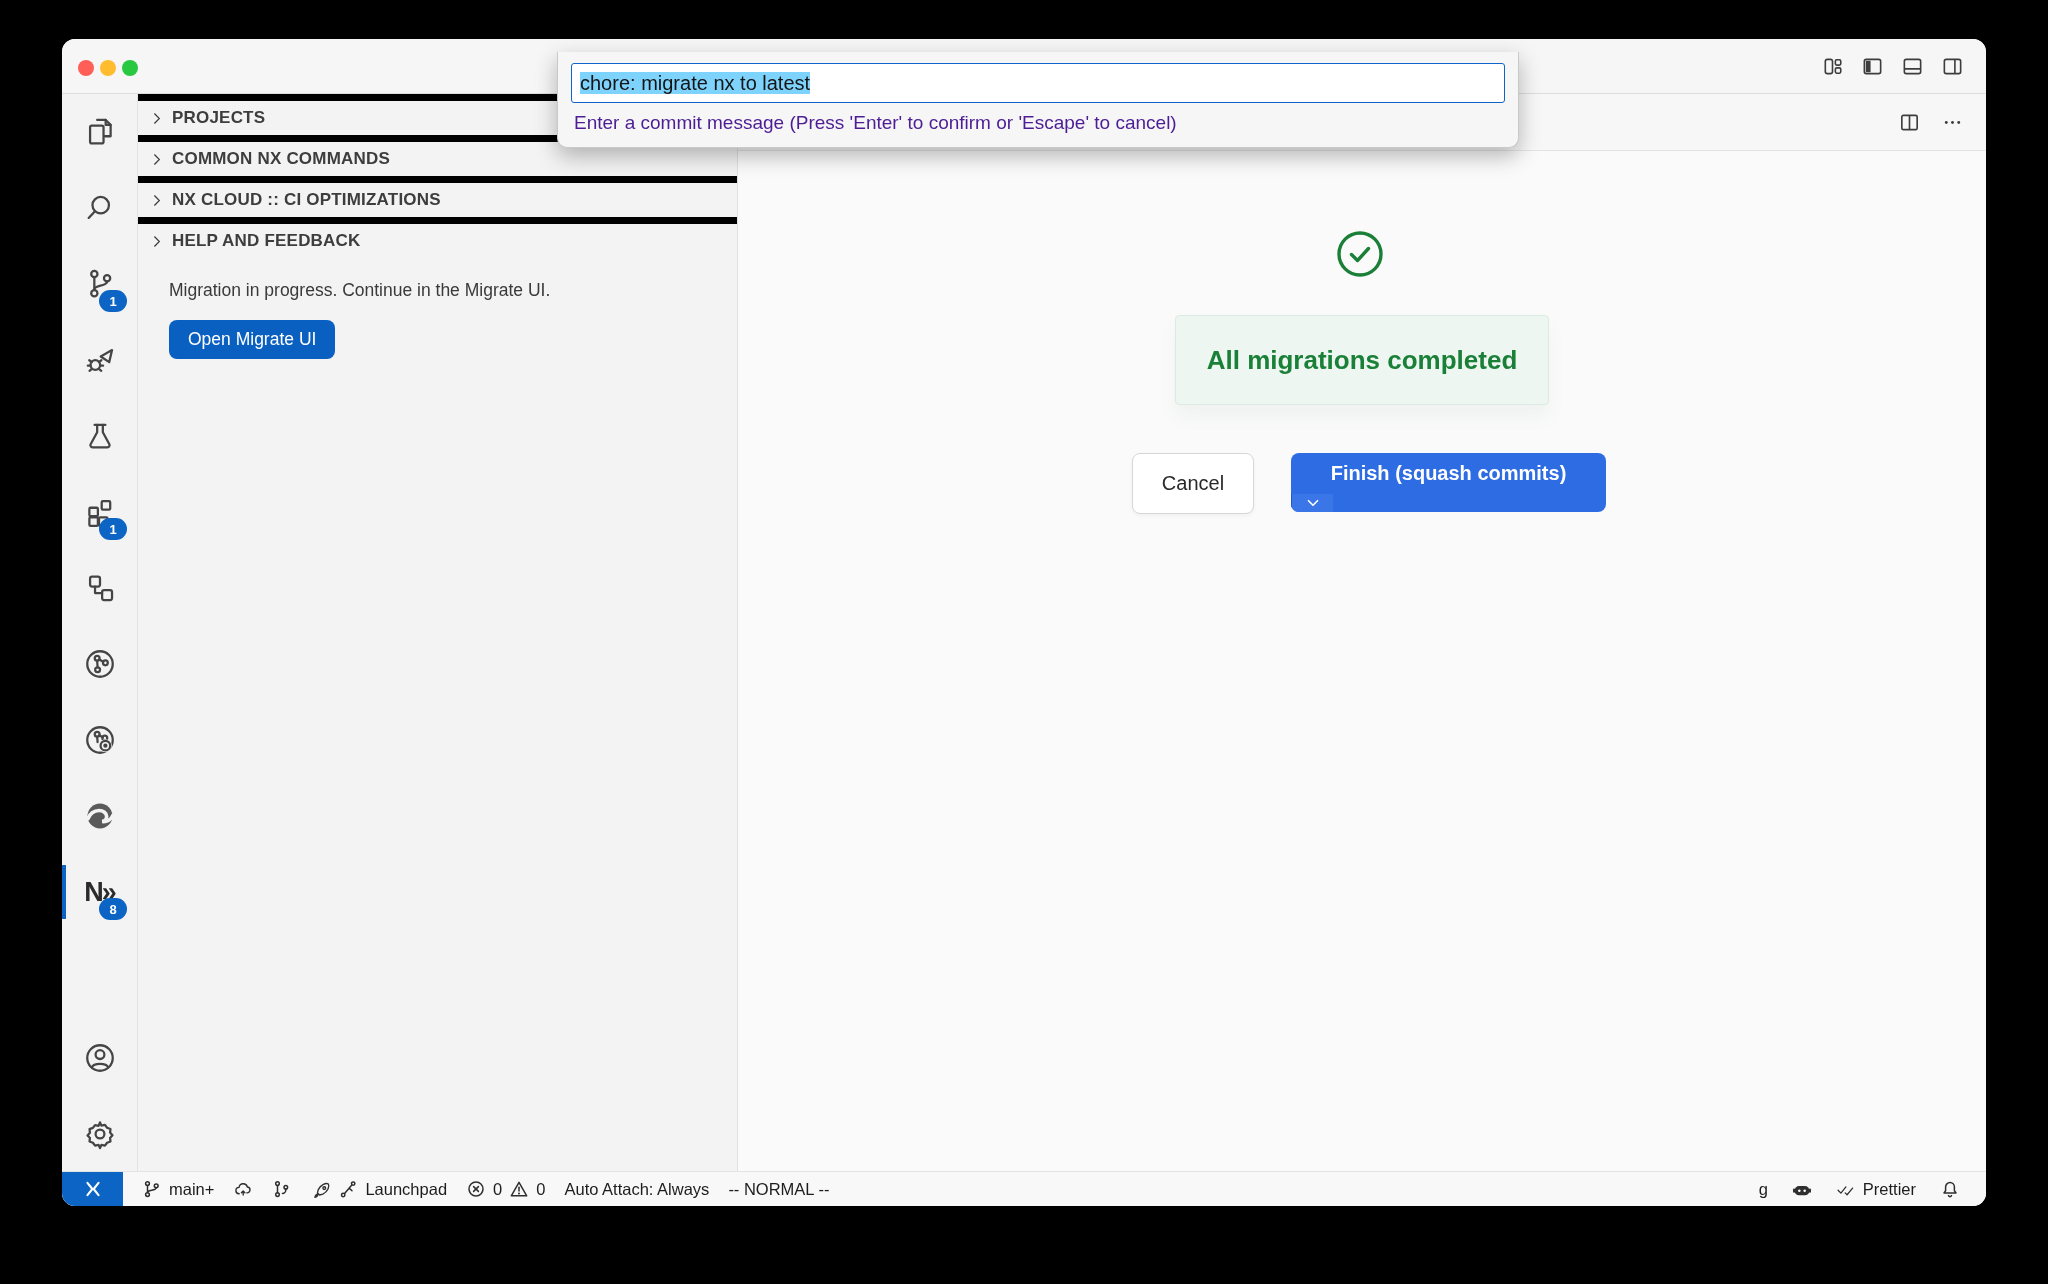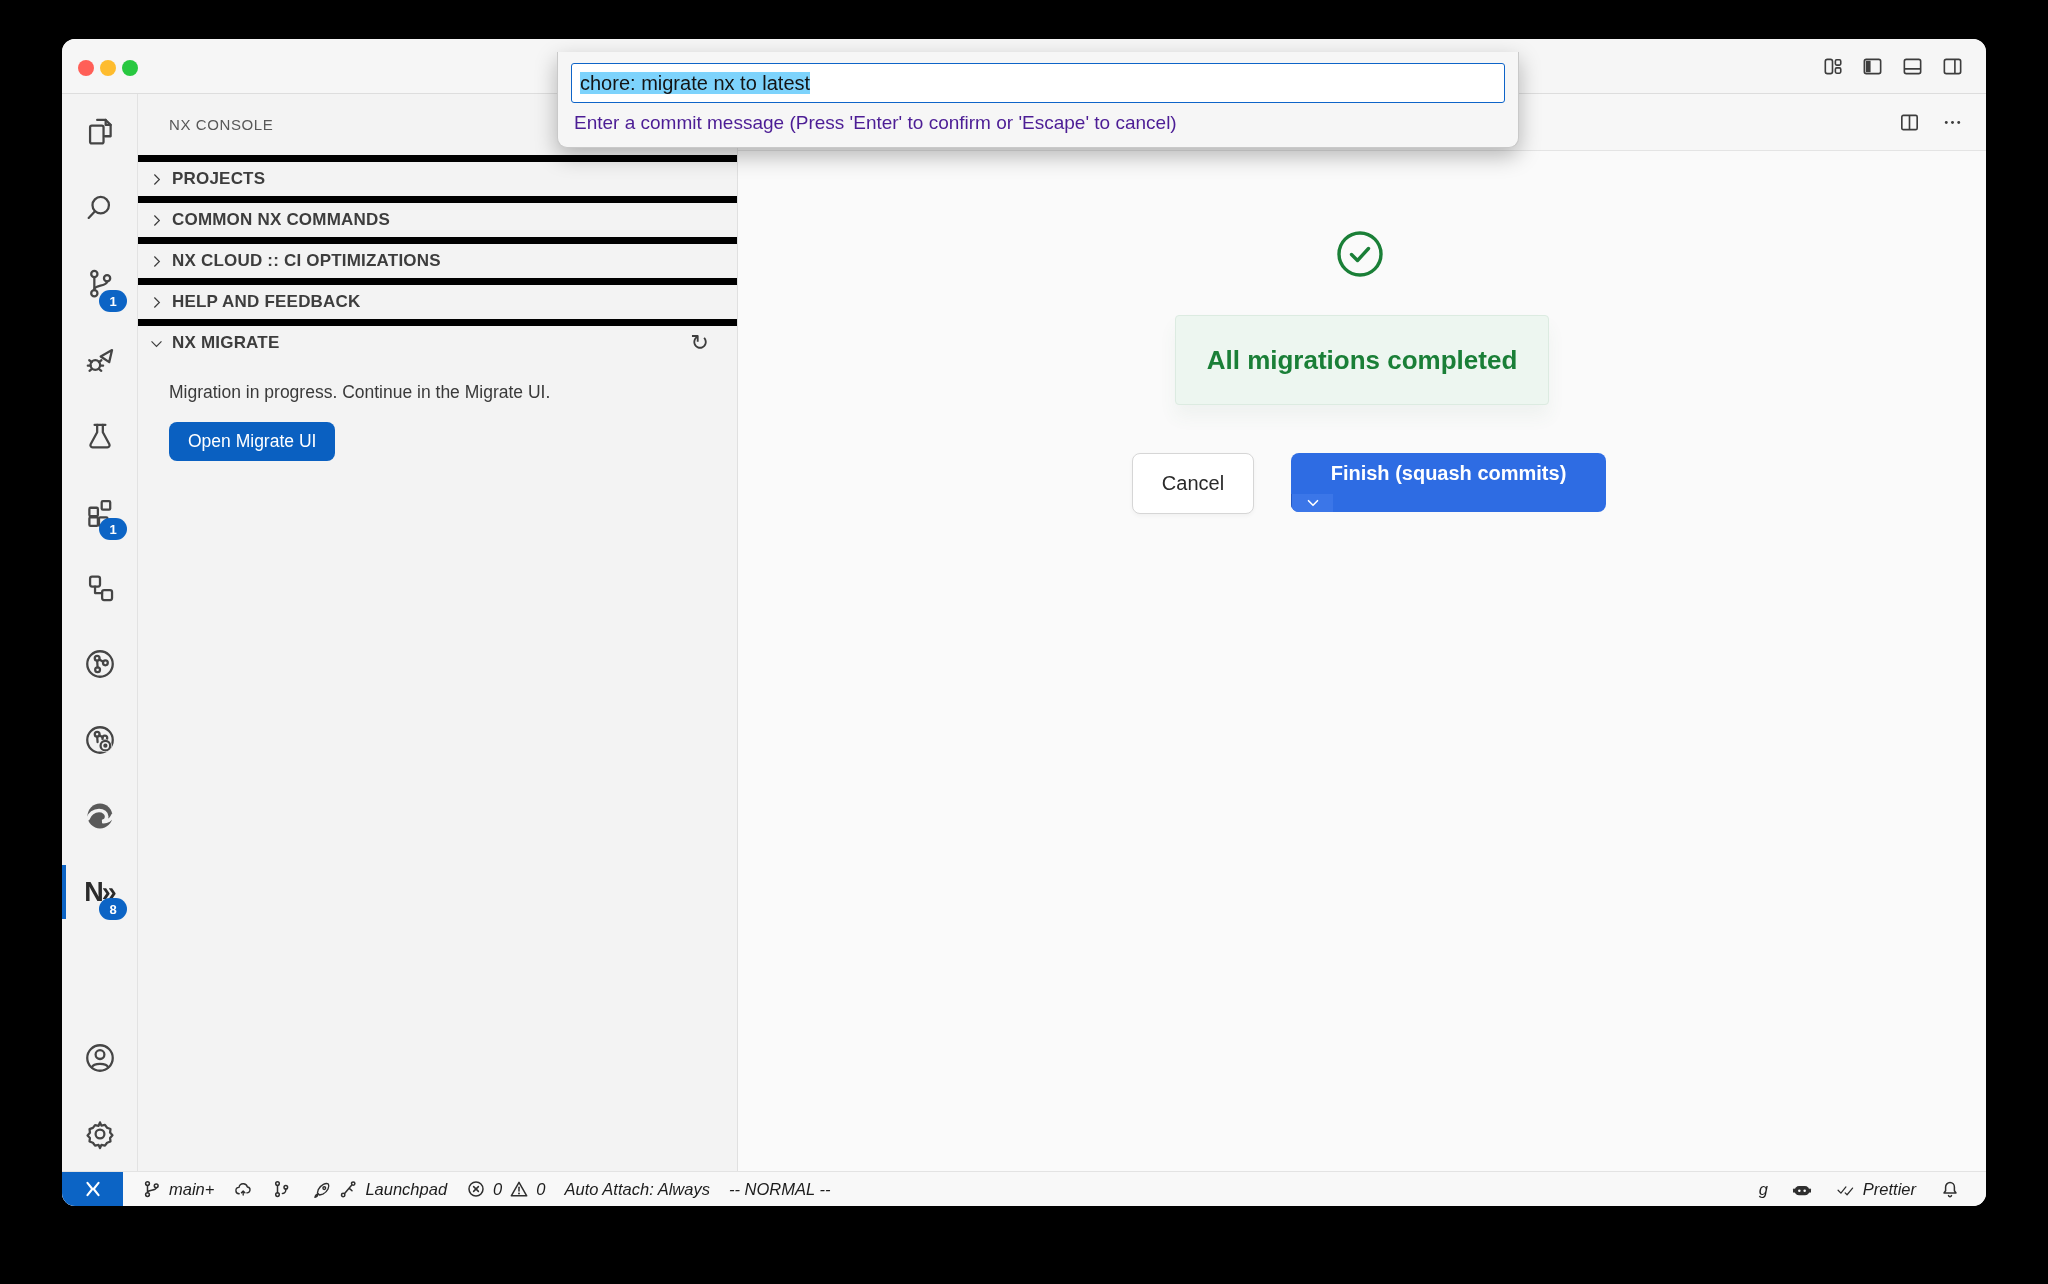--- a/index.html
+++ b/index.html
@@ -54,21 +54,21 @@
     color:#2a2a2a;display:flex;align-items:center;justify-content:center;cursor:pointer;box-shadow:0 2px 4px rgba(0,0,0,.04);}
   .finishbtn{width:315px;height:59px;background:#2e6ce3;border-radius:8px;display:flex;overflow:hidden;cursor:pointer;flex-direction:column;}
   .finmain{flex:1;display:flex;align-items:center;justify-content:center;color:#fff;font-size:20px;font-weight:600;}
   .finchev{width:41px;border-left:1px solid #2258c4;background:#3b76e8;display:flex;align-items:center;justify-content:center;}
   .finchev svg{width:18px;height:18px;}
   
   .statusbar{position:absolute;left:0;right:0;bottom:0;height:34px;background:#f8f8f8;border-top:1px solid #e3e3e3;
     display:flex;align-items:center;font-size:16.5px;color:#1d1d1d;}
   .remote{width:61px;height:34px;background:#0c64c5;display:flex;align-items:center;justify-content:center;flex:none;cursor:pointer;}
   .remote svg{width:20px;height:20px;}
-  .sgroup{display:flex;align-items:center;gap:7px;margin-left:19px;cursor:pointer;white-space:nowrap;font-style:italic;}
+  .sgroup{display:flex;align-items:center;gap:7px;margin-left:19px;cursor:pointer;white-space:nowrap;}
   .sgroup svg{width:20px;height:20px;}
   .sstroke{fill:none;stroke:#2f2f2f;stroke-width:1.5;stroke-linecap:round;stroke-linejoin:round;}
   .sright{margin-left:auto;display:flex;align-items:center;gap:24px;padding-right:26px;}
   .sright .sgroup{margin-left:0;}
   
   .quickinput{position:absolute;left:495px;top:13px;width:934px;background:#f6f6f6;border:1px solid #c9c9c9;border-top:none;
     border-radius:0 0 10px 10px;box-shadow:0 8px 22px rgba(0,0,0,.28);padding:11px 13px 13px;z-index:50;}
   .qiinputwrap{height:38px;border:1.6px solid #0e64c8;border-radius:3px;background:#fff;display:flex;align-items:center;padding:0 8px;}
   .qitext{font-size:20px;color:#141414;}
   .qitext .sel{background:#7dd3fc;}
@@ -198,21 +198,20 @@
       </div>
       <div class="abitem">
         <svg viewBox="0 0 24 24">
           <circle class="stroke" cx="12" cy="12" r="3.1"></circle>
           <path class="stroke" d="M12 3.8l1 2.3 2.5-.5 1.5 2 2.4.9-.3 2.5 1.7 1.9-1.7 1.9.3 2.5-2.4.9-1.5 2-2.5-.5-1 2.3-1-2.3-2.5.5-1.5-2-2.4-.9.3-2.5L3.2 13l1.7-1.9-.3-2.5 2.4-.9 1.5-2 2.5.5z"></path>
         </svg>
       </div>
     </div>
 
     <div class="sidebar">
-      <div class="sbheader">NX CONSOLE</div>
 
       <div class="sbrow">
         <span class="chev">
           <svg viewBox="0 0 24 24">
               <path class="oline" d="M9 5l7 7-7 7"></path>
             </svg></span>
         <span class="lbl">PROJECTS</span>
       </div>
       <div class="sbrow">
         <span class="chev">
@@ -227,29 +226,20 @@
               <path class="oline" d="M9 5l7 7-7 7"></path>
             </svg></span>
         <span class="lbl">NX CLOUD :: CI OPTIMIZATIONS</span>
       </div>
       <div class="sbrow">
         <span class="chev">
           <svg viewBox="0 0 24 24">
               <path class="oline" d="M9 5l7 7-7 7"></path>
             </svg></span>
         <span class="lbl">HELP AND FEEDBACK</span>
-      </div>
-      <div class="sbrow">
-        <span class="chev">
-          <svg viewBox="0 0 24 24">
-              <path class="oline" d="M5 9l7 7 7-7"></path>
-            </svg></span>
-        <span class="lbl">NX MIGRATE</span>
-        <span class="spring"></span>
-        <span class="refresh">↻</span>
       </div>
 
       <div class="migratebody">
         <div class="migmsg">Migration in progress. Continue in the Migrate UI.</div>
         <button class="migbtn">Open Migrate UI</button>
       </div>
     </div>
 
     <div class="editorhead">
       <div class="icons">

